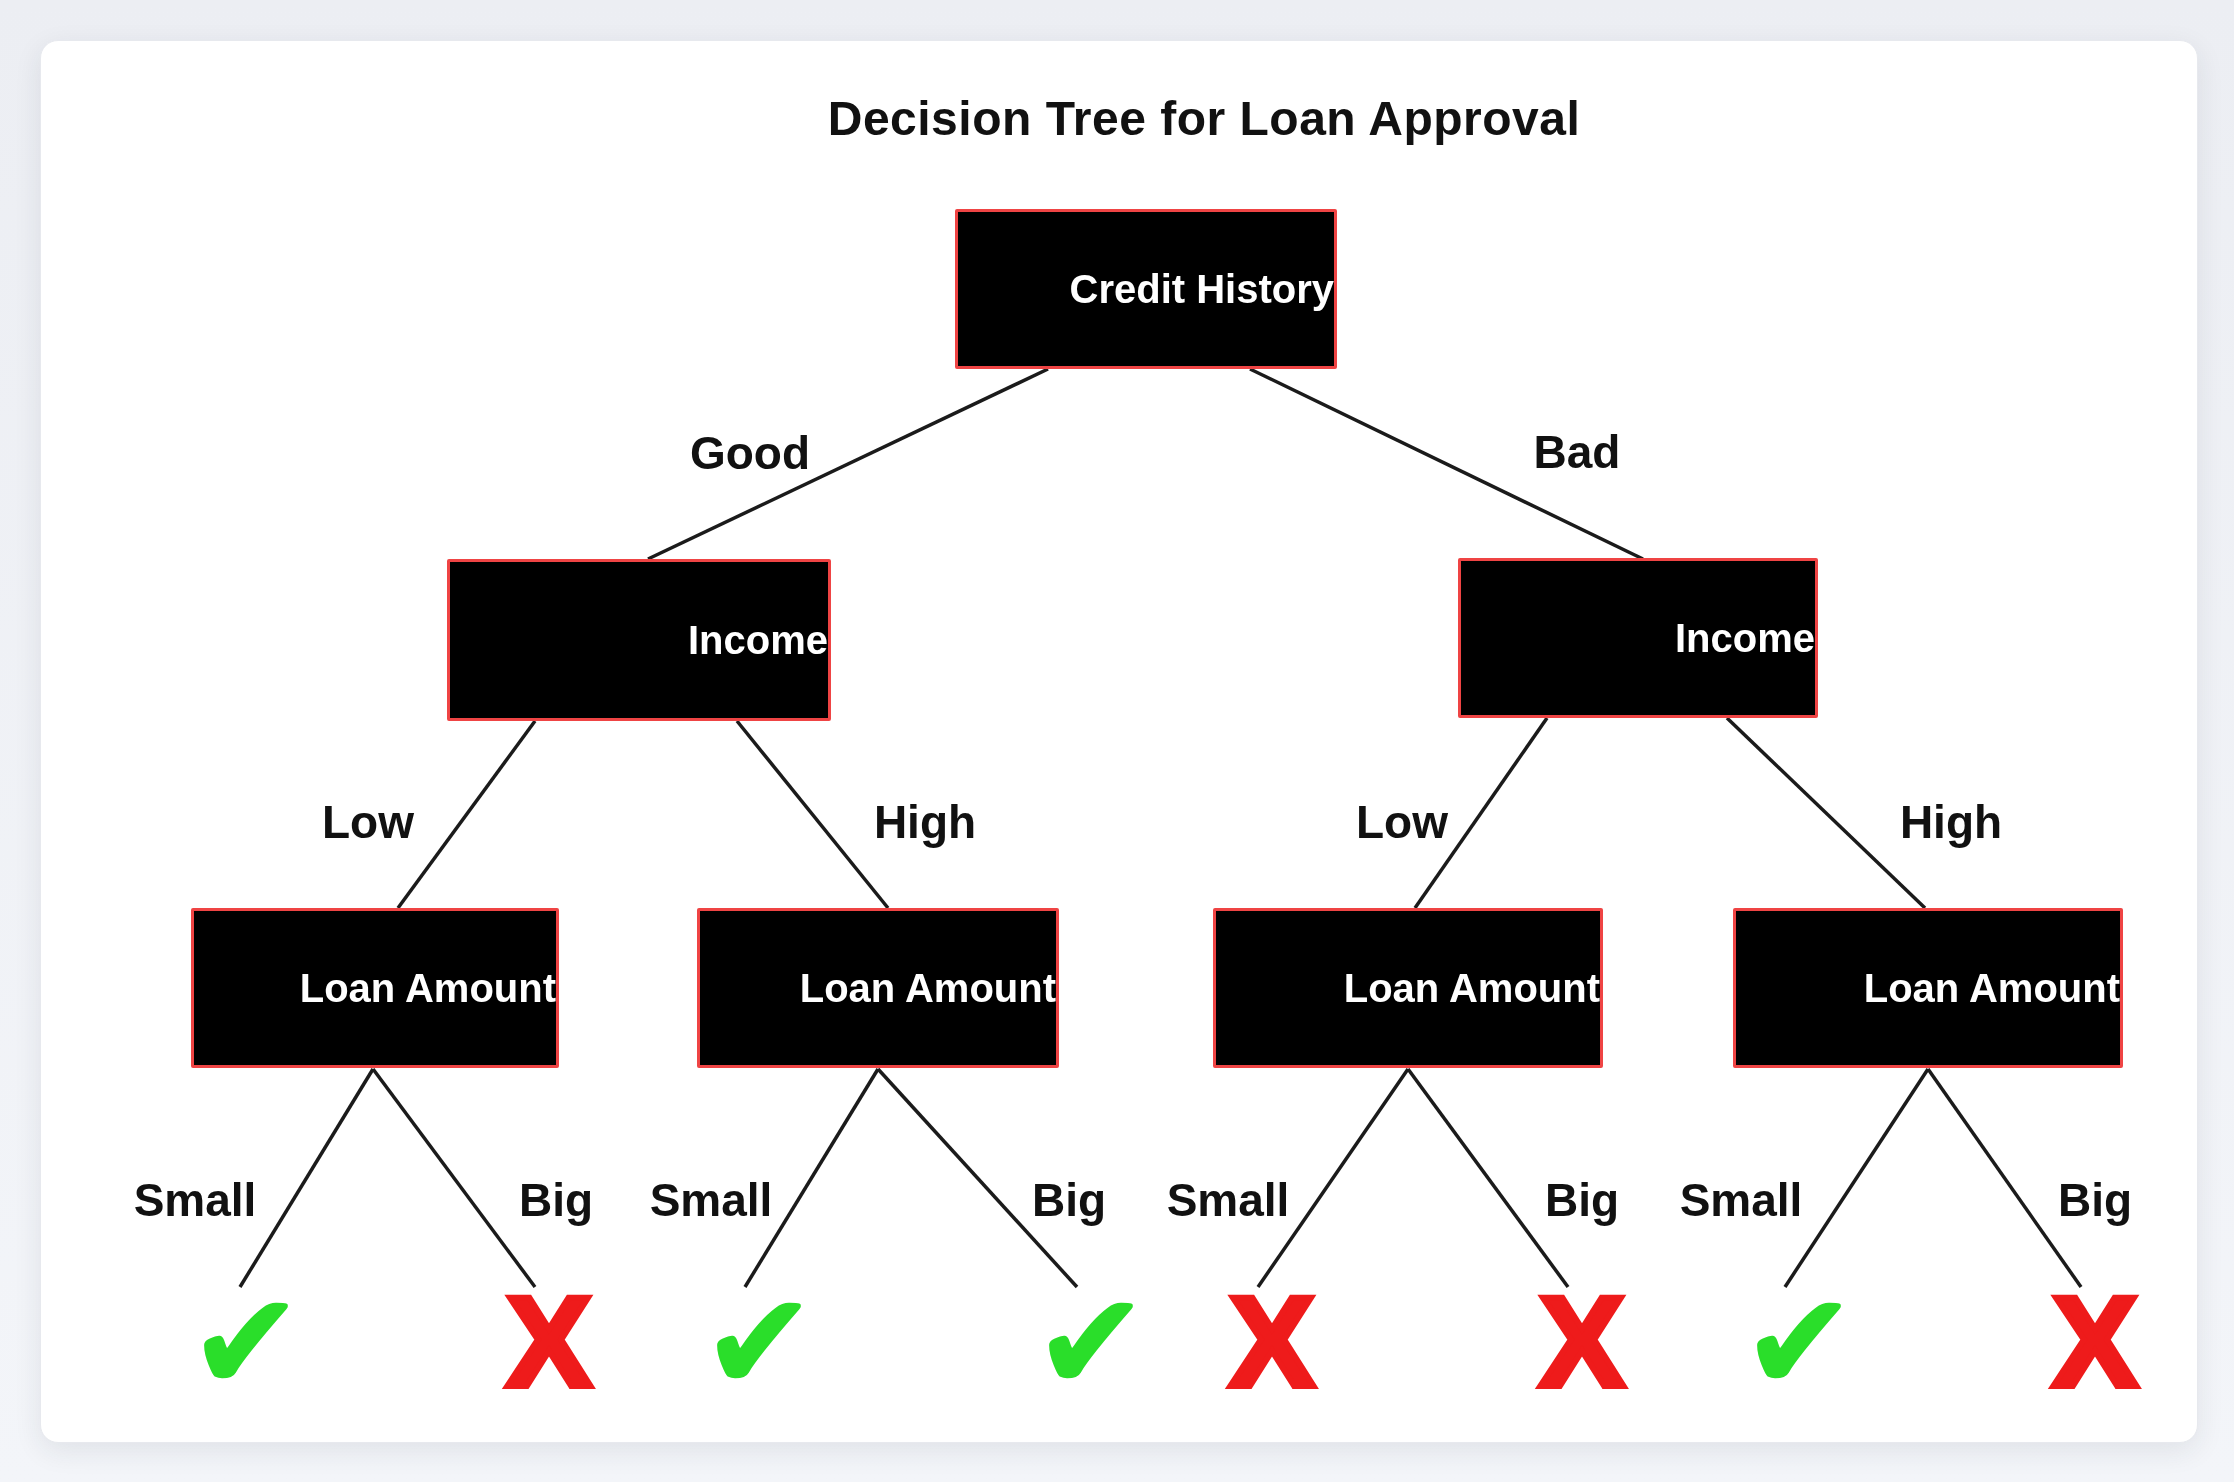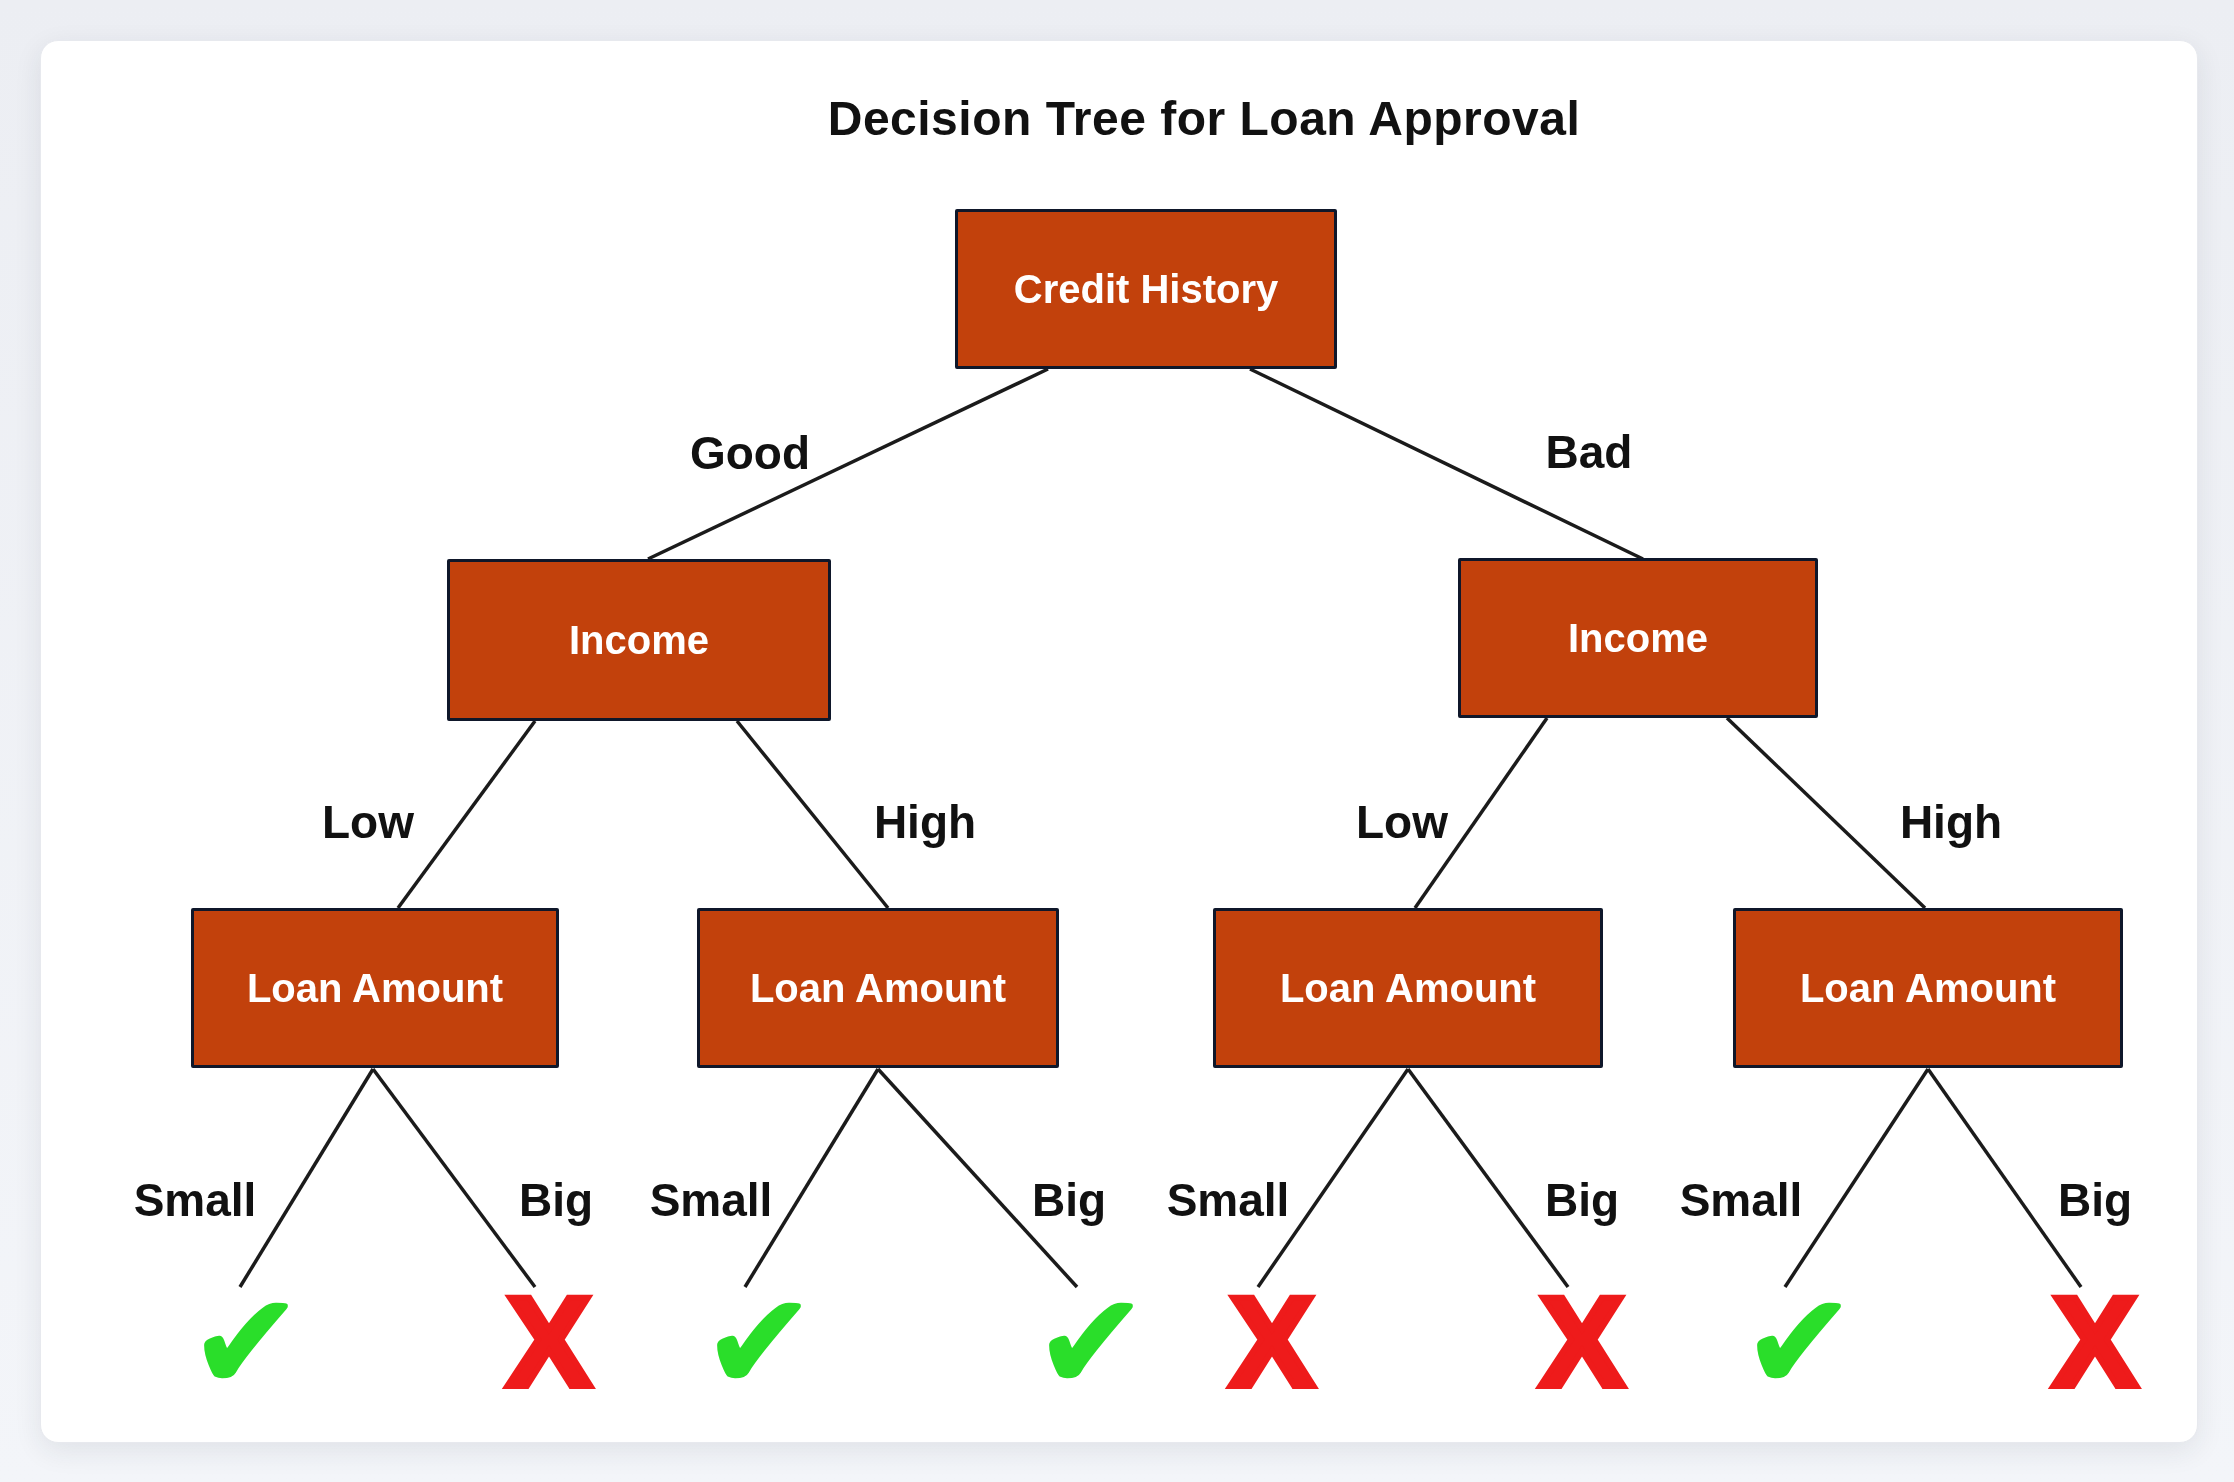--- a/index.html
+++ b/index.html
@@ -13,22 +13,22 @@
     background:#ffffff;border:1px solid #e7e9ee;border-radius:18px;
     box-shadow:0 8px 28px rgba(30,40,60,.09);
   }
   .layer{position:absolute;left:0;top:0;width:2234px;height:1482px;pointer-events:none;}
   .title{
     position:absolute;transform:translate(-50%,-50%);
     font-size:48px;font-weight:bold;color:#111111;white-space:nowrap;letter-spacing:.5px;
   }
   .node{
     position:absolute;transform:translate(-50%,-50%);
-    display:flex;align-items:center;justify-content:center;
-    background:#c2410c;border:3px solid #0f172a;border-radius:2px;
+    display:flex;align-items:center;justify-content:flex-end;
+    background:#000000;border:3px solid #ef4444;border-radius:2px;
     color:#ffffff;font-size:40px;font-weight:bold;white-space:nowrap;
     box-sizing:border-box;
   }
   .edge-label{
     position:absolute;transform:translate(-50%,-50%);
     font-size:46px;font-weight:bold;color:#111111;white-space:nowrap;
   }
   .leaf{
     position:absolute;transform:translate(-50%,-50%);
     font-weight:bold;line-height:1;white-space:nowrap;
@@ -61,21 +61,21 @@
     <line x1="878" y1="1069" x2="1077" y2="1287" stroke="#1b1b1b"></line>
     <line x1="1408" y1="1069" x2="1258" y2="1287" stroke="#1b1b1b"></line>
     <line x1="1408" y1="1069" x2="1568" y2="1287" stroke="#1b1b1b"></line>
     <line x1="1928" y1="1069" x2="1785" y2="1287" stroke="#1b1b1b"></line>
     <line x1="1928" y1="1069" x2="2081" y2="1287" stroke="#1b1b1b"></line>
   </svg>
 
 <div class="layer" id="labels-layer">
   <div class="title" style="left:1156px;top:118px;margin-left:48px;">Decision Tree for Loan Approval</div>
 <span class="edge-label" style="left: 750px; top: 453px;">Good</span>
-    <span class="edge-label" style="left: 1577px; top: 452px; margin-left: 12px;">Bad</span>
+    <span class="edge-label" style="left: 1577px; top: 452px;">Bad</span>
     <span class="edge-label" style="left: 368px; top: 822px;">Low</span>
     <span class="edge-label" style="left: 925px; top: 822px;">High</span>
     <span class="edge-label" style="left: 1402px; top: 822px;">Low</span>
     <span class="edge-label" style="left: 1951px; top: 822px;">High</span>
     <span class="edge-label" style="left: 195px; top: 1200px;">Small</span>
     <span class="edge-label" style="left: 556px; top: 1200px;">Big</span>
     <span class="edge-label" style="left: 711px; top: 1200px;">Small</span>
     <span class="edge-label" style="left: 1069px; top: 1200px;">Big</span>
     <span class="edge-label" style="left: 1228px; top: 1200px;">Small</span>
     <span class="edge-label" style="left: 1582px; top: 1200px;">Big</span>

